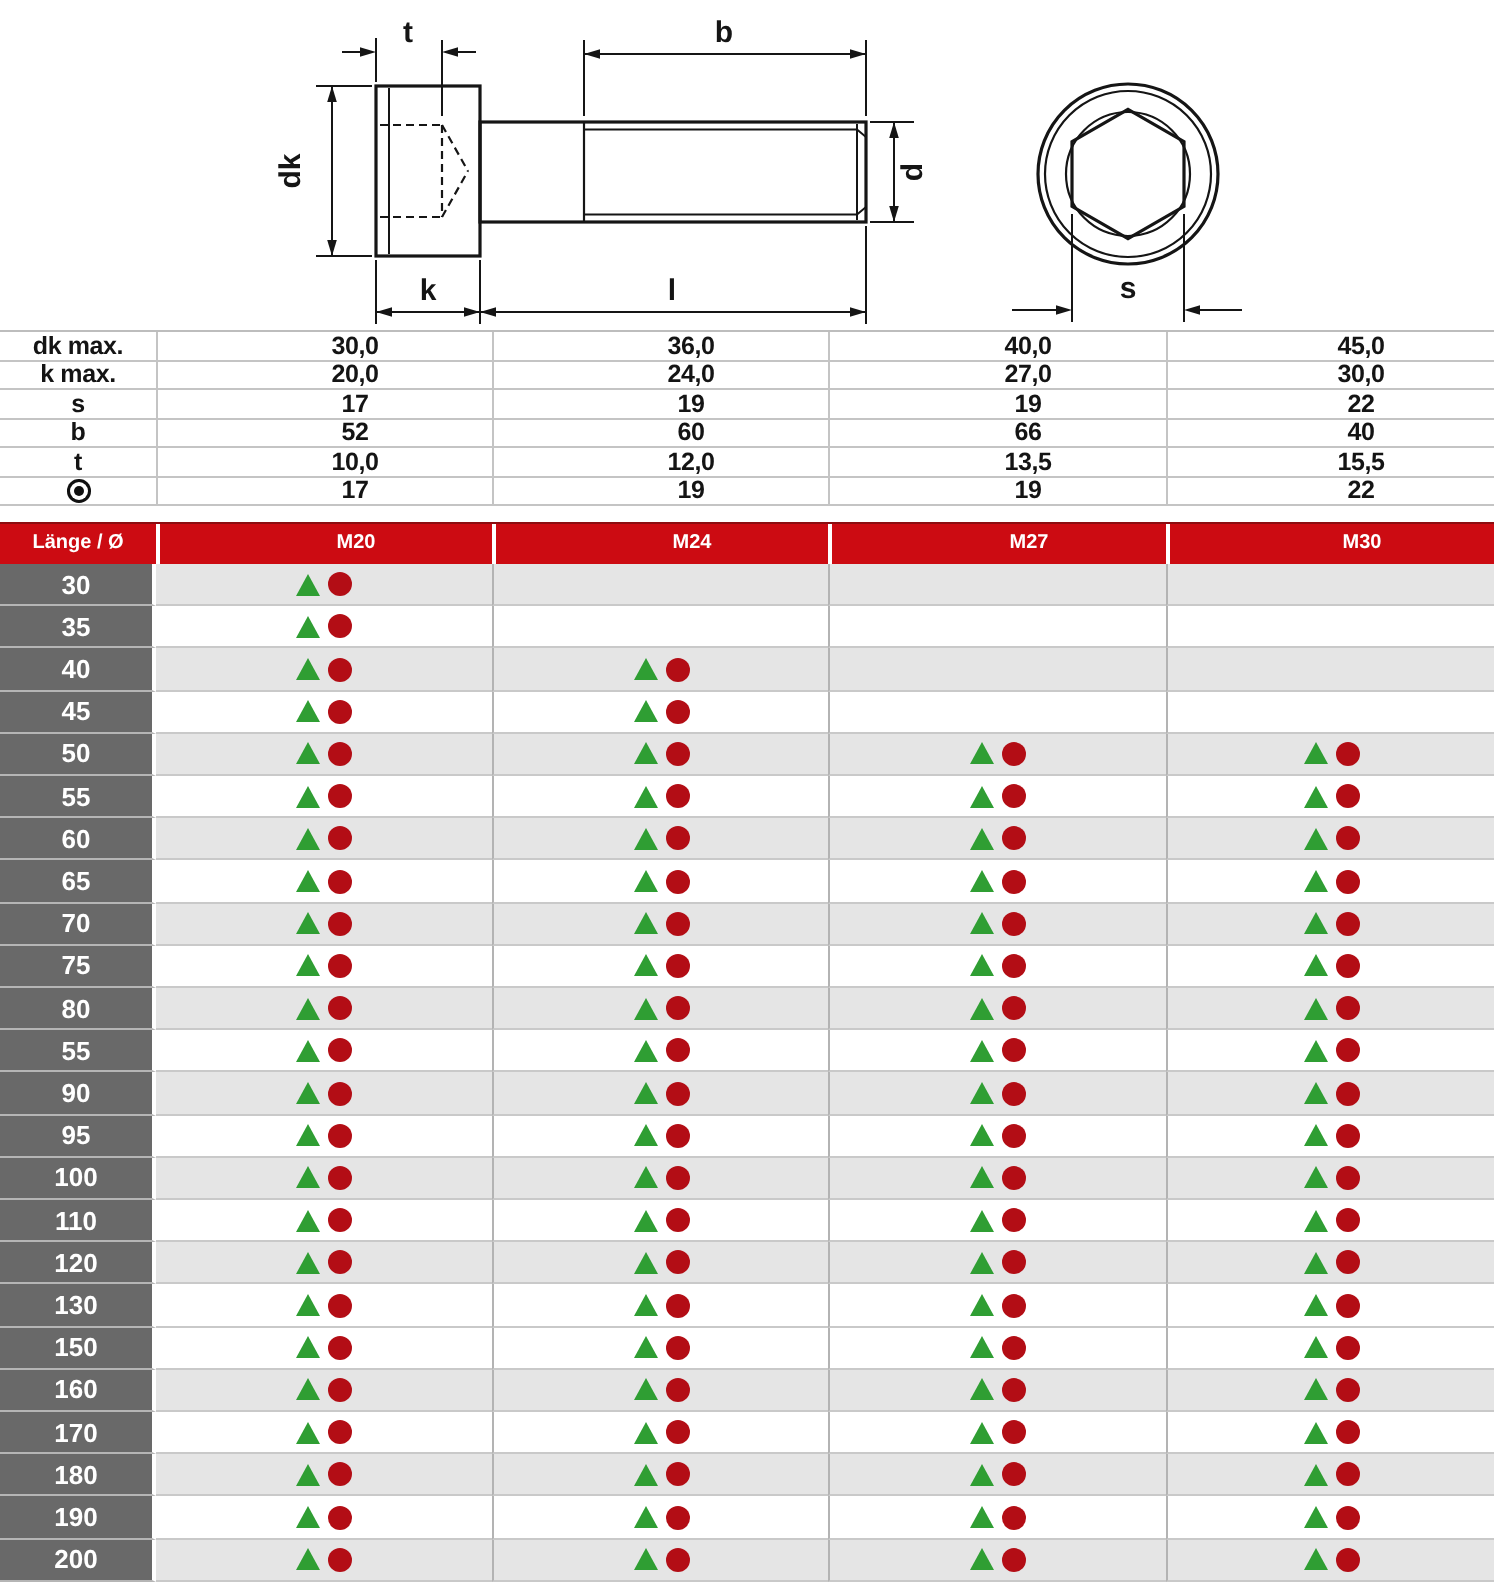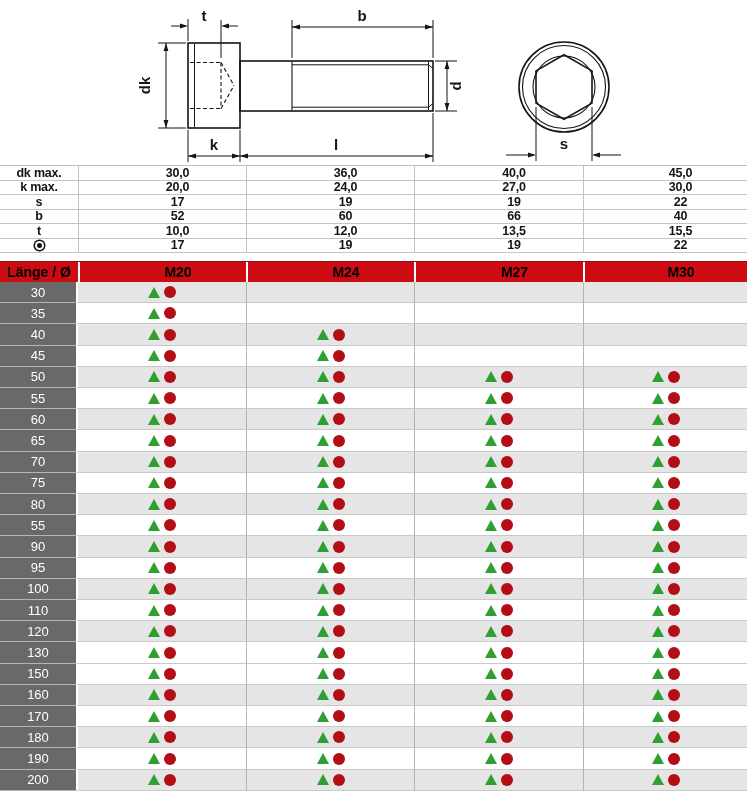--- a/index.html
+++ b/index.html
@@ -16,29 +16,29 @@
   .spec-row .cell{font-weight:bold;font-size:12.5px;line-height:1;color:#141414;letter-spacing:-0.2px;}
   .spec-row .cell + .cell{border-left:1px solid #c4c4c4;padding-left:30px;}
 
   
   .fisheye{width:5px;height:5px;border-radius:50%;background:#101010;
            box-shadow:0 0 0 2px #fff,0 0 0 3.5px #101010;margin:4px;}
 
   
   #size-header{position:absolute;top:261px;left:0;height:21px;background:var(--red);
                border-top:1px solid var(--red-dark);}
-  #size-header .cell{color:#000000;font-weight:bold;font-size:14px;line-height:1;}
+  #size-header .cell{color:#ffffff;font-weight:bold;font-size:10px;line-height:1;}
   #size-header .cell + .cell{border-left:2px solid #fff;padding-left:30px;}
 
   
   #availability-table{position:absolute;top:282px;left:0;height:509px;display:flex;flex-direction:column;}
   .av-row{flex:1;}
   .av-row .cell{border-bottom:1px solid var(--hline);background:#fff;}
   .av-row.stripe .cell{background:var(--stripe);}
-  .av-row .length-cell{background:var(--cellgray) !important;color:#fff;font-weight:normal;font-size:13px;
+  .av-row .length-cell{background:var(--cellgray) !important;color:#fff;font-weight:bold;font-size:13px;
                        line-height:1;border-right:2px solid #fff;border-bottom:1px solid #b5b5b5;}
   .av-row .cell:nth-child(n+3){border-left:1px solid var(--vline);}
 
   .tri{width:0;height:0;border-left:6px solid transparent;border-right:6px solid transparent;
        border-bottom:11px solid var(--green);margin-right:4px;}
   .dot{width:12px;height:12px;border-radius:50%;background:var(--dotred);}
 
   
   #drawing{position:absolute;top:0;left:0;}
   #drawing text{font-family:"Liberation Sans",sans-serif;font-weight:bold;font-size:15px;fill:#151515;}

